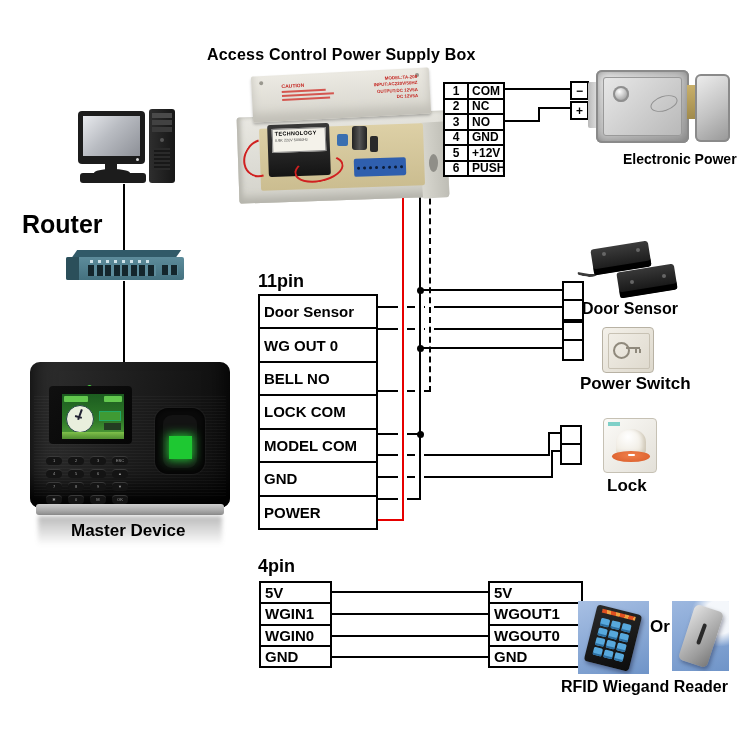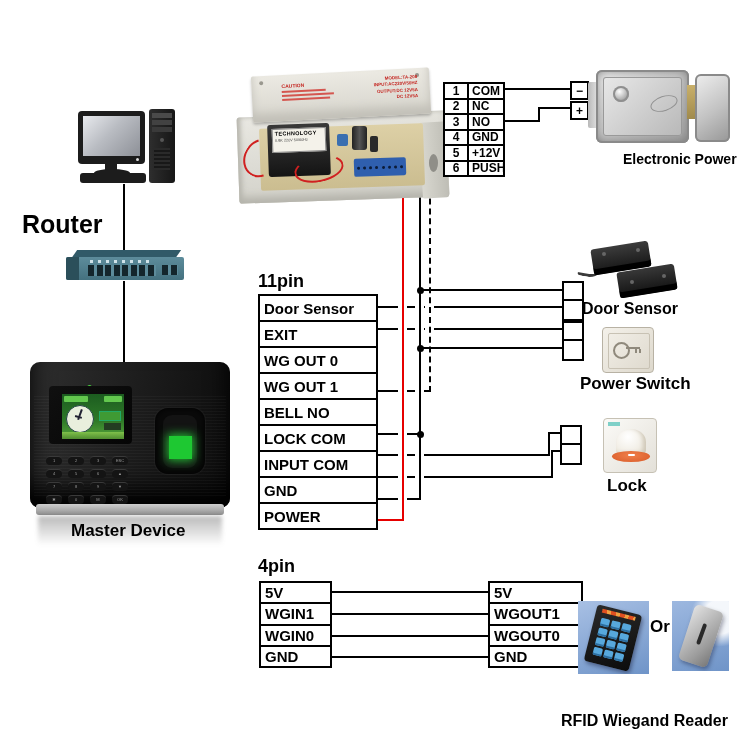--- a/index.html
+++ b/index.html
@@ -35,20 +35,21 @@
        color:#9a9a9a;font-size:4px;display:flex;align-items:center;justify-content:center;
        margin:2px 3px;line-height:1;}
   
   .rkey{width:9px;height:8px;background:#57a8dc;border-radius:1.5px;margin:1px;box-shadow:inset 0 -2px 0 #2c6ea0;}
 </style>
 </head>
 <body>
 
 <div id="stage">
 
+  <div class="hlabel" style="left:207px;top:46px;font-size:16px;letter-spacing:.2px;">Access Control Power Supply Box</div>
 
   <div class="abs" style="left:236px;top:70px;width:216px;height:132px;z-index:6;">
 
     <div class="abs" style="left:2px;top:44px;width:210px;height:86px;background:linear-gradient(175deg,#e9e8e2,#cfcec6);transform:rotate(-2deg);border-radius:3px;box-shadow:inset 0 -6px 8px #b5b4ac,inset 3px 0 4px #bdbcb4;"></div>
 
     <div class="abs" style="left:185px;top:52px;width:26px;height:76px;background:linear-gradient(90deg,#d9d8d0,#bfbeb6);transform:rotate(-3deg);border-radius:2px;"></div>
     <div class="abs" style="left:193px;top:84px;width:9px;height:18px;background:#8f8e88;border-radius:50%;"></div>
 
     <div class="abs" style="left:24px;top:56px;width:164px;height:62px;background:linear-gradient(180deg,#ddd0a6,#cbbd90);transform:rotate(-2deg);border-radius:2px;"></div>
 
@@ -206,26 +207,24 @@
     <div style="position:absolute;left:25px;top:18px;width:16px;height:16px;border-radius:50%;background:radial-gradient(circle at 40% 35%,#fdfdfd,#9c9c9c 70%);box-shadow:inset 0 0 0 2px #8f8f8f;"></div>
     <div style="position:absolute;left:62px;top:28px;width:26px;height:13px;border:1px solid #909090;border-radius:50%;transform:rotate(-18deg);"></div>
     <div style="position:absolute;left:99px;top:17px;width:11px;height:34px;background:linear-gradient(180deg,#c9b06a,#a08a4c);"></div>
     <div style="position:absolute;left:107px;top:6px;width:35px;height:68px;background:linear-gradient(145deg,#efefef 0%,#c2c2c2 55%,#969696 100%);border-radius:6px;box-shadow:inset 0 0 0 2px #8a8a8a;"></div>
   </div>
   <div class="hlabel" style="left:623px;top:151px;font-size:14px;">Electronic Power</div>
 
   <div class="hlabel" style="left:258px;top:271px;font-size:18px;">11pin</div>
   <div class="dtable" style="left:258px;top:294px;width:120px;height:236px;">
       <div class="row">Door Sensor</div>
-      <div class="row">EXIT</div>
       <div class="row">WG OUT 0</div>
-      <div class="row">WG OUT 1</div>
       <div class="row">BELL NO</div>
       <div class="row">LOCK COM</div>
-      <div class="row">INPUT COM</div>
+      <div class="row">MODEL COM</div>
       <div class="row">GND</div>
       <div class="row">POWER</div>
     </div>
 
   <div class="wh" style="left:419px;top:138px;width:24px;"></div>
   <div class="wh red" style="left:402px;top:154px;width:41px;z-index:4;"></div>
   <div class="wh" style="left:429px;top:169px;width:14px;"></div>
 
   <div class="wv red" style="left:402px;top:154px;height:367px;"></div>
   <div class="wv" style="left:419px;top:138px;height:362px;"></div>
@@ -339,15 +338,15 @@
       </div>
     </div>
   </div>
   <div class="hlabel" style="left:650px;top:617px;font-size:17px;">Or</div>
   <div class="abs" style="left:672px;top:601px;width:57px;height:70px;background:linear-gradient(160deg,#9db8e0,#6f94c8);z-index:6;overflow:hidden;">
     <div style="position:absolute;left:18px;top:-14px;width:60px;height:60px;border-radius:50%;background:radial-gradient(circle,rgba(255,255,255,.9) 0 40%,rgba(255,255,255,0) 70%);"></div>
     <div style="position:absolute;left:14px;top:6px;width:30px;height:58px;background:linear-gradient(120deg,#e2e2e2,#9c9c9c 70%,#787878);border-radius:5px;transform:rotate(18deg);box-shadow:2px 2px 4px rgba(0,0,30,.35);">
       <div style="position:absolute;left:13px;top:16px;width:4px;height:22px;background:#2a2a2a;border-radius:2px;transform:rotate(2deg);"></div>
     </div>
   </div>
-  <div class="hlabel" style="left:561px;top:712px;font-size:16px;">RFID Wiegand Reader</div>
+  <div class="hlabel" style="left:561px;top:678px;font-size:16px;">RFID Wiegand Reader</div>
 
 </div>
 
 </body></html>

